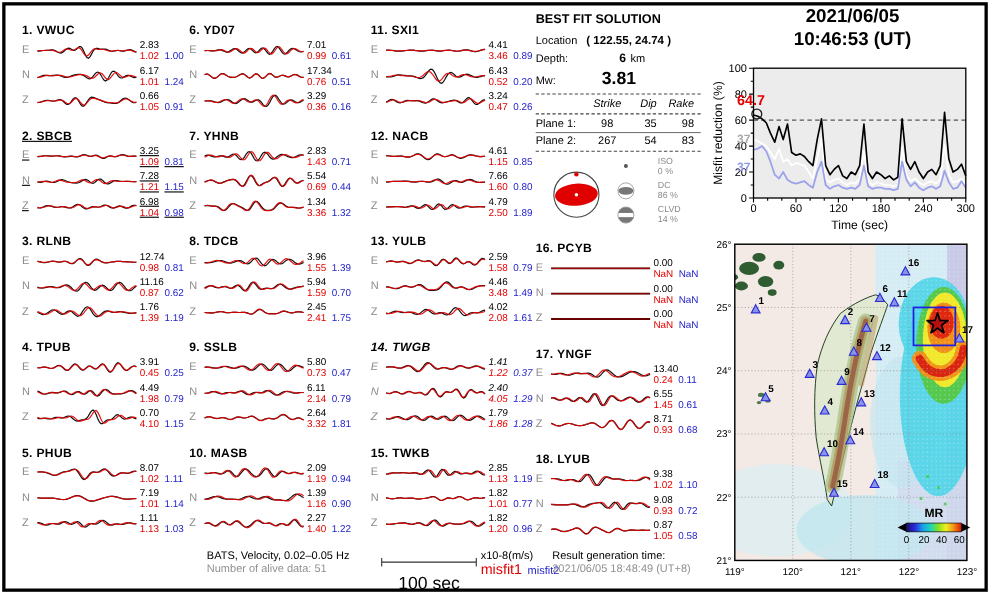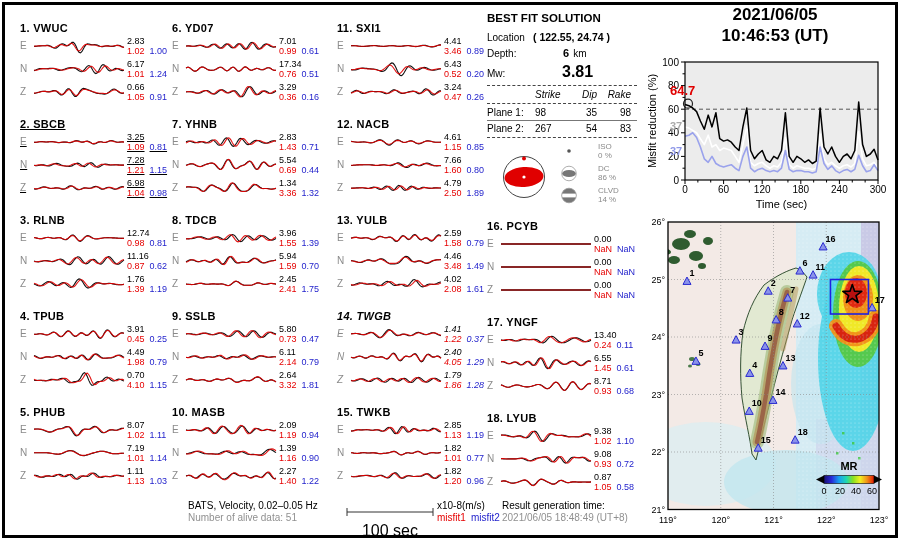--- a/index.html
+++ b/index.html
@@ -17,26 +17,26 @@
   .m1{color:#e50000}
   .m2{color:#2323cc;margin-left:5px}
   
   #solution{position:absolute;left:487px;top:12px;width:154px}
   .sol-title{font-size:11.5px;font-weight:bold;margin-bottom:7px;white-space:nowrap}
   .sol-row{font-size:10px;margin-bottom:4px;white-space:nowrap;display:flex;align-items:baseline}
   .sol-lab{width:46px;color:#000}
   .loc-val{font-weight:bold;font-size:10.5px}
   .depth-num{font-weight:bold;font-size:11px;margin-left:30px}
   .sol-unit{margin-left:4px;font-size:10px}
-  .mw-num{font-weight:bold;font-size:16px;margin-left:29px}
+  .mw-num{font-weight:bold;font-size:16px;margin-left:14px}
   .dash{border-top:1px dashed #444;margin:3px 0 3px 0;width:150px}
   .solid{border-top:1px solid #777;margin:2px 0;width:150px}
   .ptab{display:flex;font-size:10px;margin:2px 0;align-items:baseline}
   .ptab .c0{width:48px}
-  .ptab .c1{width:34px;text-align:left}
+  .ptab .c1{width:34px;text-align:center}
   .ptab .c2{width:28px;text-align:right}
   .ptab .c3{width:34px;text-align:right}
   .ptab.heads{font-style:italic}
   #beachball{position:absolute;left:498px;top:150px}
   #decomp{position:absolute;left:561px;top:142px}
   .dc-item{display:flex;align-items:center;margin-bottom:4px}
   .dc-lab{font-size:8px;line-height:9px;color:#8a8a8a;margin-left:20px}
   
   #event-title{position:absolute;left:688px;top:4px;width:174px;text-align:center;font-size:17px;font-weight:bold;line-height:21px;white-space:nowrap}
   
@@ -1012,18 +1012,18 @@
   <div class="ft-gray">Number of alive data: 51</div>
 </div>
 <div id="scalebar">
   <svg width="88" height="9">
     <path d="M1 0 V8 M87 0 V8 M1 4 H87" stroke="#333" stroke-width="1" fill="none"></path>
   </svg>
   <div class="lab">100 sec</div>
 </div>
 <div class="ft" style="left:437px;top:500px">
   <div class="ft-black">x10-8(m/s)</div>
-  <div><span class="m1" style="font-size:10px">misfit1</span><span class="m2" style="font-size:10px">misfit2</span></div>
+  <div><span class="m1" style="font-size:13px">misfit1</span><span class="m2" style="font-size:10px">misfit2</span></div>
 </div>
 <div class="ft" style="left:502px;top:500px">
   <div class="ft-black">Result generation time:</div>
   <div class="ft-gray">2021/06/05 18:48:49 (UT+8)</div>
 </div>
 
 </body></html>

